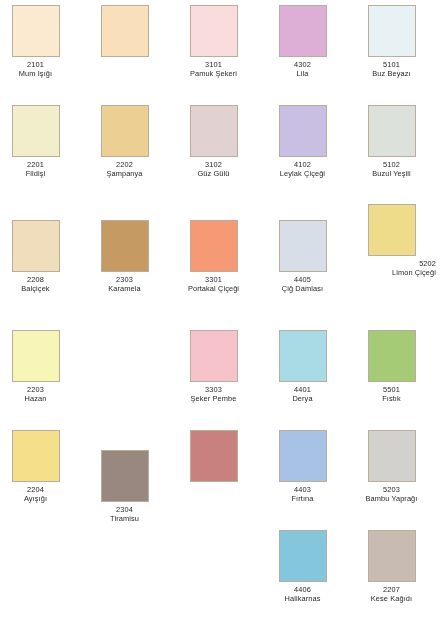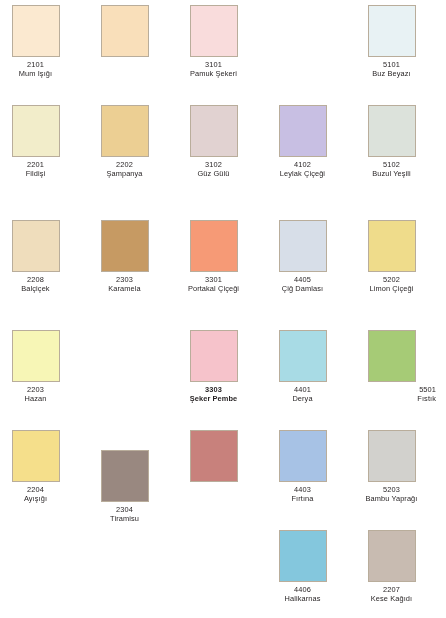--- a/index.html
+++ b/index.html
@@ -59,20 +59,27 @@
     <div class="swatch-cell" style="left: 80px; top: 5px;">
       <div class="swatch-chip" style="background: rgb(249, 223, 186); border-color: rgb(185, 173, 155);"></div>
     </div>
     <div class="swatch-cell" style="left: 169px; top: 5px;">
       <div class="swatch-chip" style="background: rgb(249, 220, 220); border-color: rgb(185, 173, 155);"></div>
       <div class="swatch-label" style="color: rgb(35, 31, 32);">
         <span class="swatch-code">3101</span>
         <span class="swatch-name">Pamuk Şekeri</span>
       </div>
     </div>
+    <div class="swatch-cell" style="left: 258px; top: 5px;">
+      <div class="swatch-chip" style="background: rgb(221, 174, 214); border-color: rgb(185, 173, 155);"></div>
+      <div class="swatch-label" style="color: rgb(35, 31, 32);">
+        <span class="swatch-code">4302</span>
+        <span class="swatch-name">Lila</span>
+      </div>
+    </div>
     <div class="swatch-cell" style="left: 347px; top: 5px;">
       <div class="swatch-chip" style="background: rgb(232, 242, 244); border-color: rgb(185, 173, 155);"></div>
       <div class="swatch-label" style="color: rgb(35, 31, 32);">
         <span class="swatch-code">5101</span>
         <span class="swatch-name">Buz Beyazı</span>
       </div>
     </div>
     <div class="swatch-cell" style="left: -9px; top: 105px;">
       <div class="swatch-chip" style="background: rgb(242, 237, 202); border-color: rgb(185, 173, 155);"></div>
       <div class="swatch-label" style="color: rgb(35, 31, 32);">
@@ -129,49 +136,49 @@
         <span class="swatch-name">Portakal Çiçeği</span>
       </div>
     </div>
     <div class="swatch-cell" style="left: 258px; top: 220px;">
       <div class="swatch-chip" style="background: rgb(215, 222, 232); border-color: rgb(185, 173, 155);"></div>
       <div class="swatch-label" style="color: rgb(35, 31, 32);">
         <span class="swatch-code">4405</span>
         <span class="swatch-name">Çiğ Damlası</span>
       </div>
     </div>
-    <div class="swatch-cell" style="left: 347px; top: 220px;">
+    <div class="swatch-cell" style="left: 347px; top: 204px; text-align: right;">
       <div class="swatch-chip" style="background: rgb(239, 220, 139); border-color: rgb(185, 173, 155);"></div>
       <div class="swatch-label" style="color: rgb(35, 31, 32);">
         <span class="swatch-code">5202</span>
         <span class="swatch-name">Limon Çiçeği</span>
       </div>
     </div>
     <div class="swatch-cell" style="left: -9px; top: 330px;">
       <div class="swatch-chip" style="background: rgb(247, 246, 182); border-color: rgb(185, 173, 155);"></div>
       <div class="swatch-label" style="color: rgb(35, 31, 32);">
         <span class="swatch-code">2203</span>
         <span class="swatch-name">Hazan</span>
       </div>
     </div>
-    <div class="swatch-cell" style="left: 169px; top: 330px; font-weight: bold;">
+    <div class="swatch-cell" style="left: 169px; top: 330px;">
       <div class="swatch-chip" style="background: rgb(246, 195, 203); border-color: rgb(185, 173, 155);"></div>
       <div class="swatch-label" style="color: rgb(35, 31, 32);">
         <span class="swatch-code">3303</span>
         <span class="swatch-name">Şeker Pembe</span>
       </div>
     </div>
     <div class="swatch-cell" style="left: 258px; top: 330px;">
       <div class="swatch-chip" style="background: rgb(168, 219, 229); border-color: rgb(185, 173, 155);"></div>
       <div class="swatch-label" style="color: rgb(35, 31, 32);">
         <span class="swatch-code">4401</span>
         <span class="swatch-name">Derya</span>
       </div>
     </div>
-    <div class="swatch-cell" style="left: 347px; top: 330px; text-align: right;">
+    <div class="swatch-cell" style="left: 347px; top: 330px;">
       <div class="swatch-chip" style="background: rgb(166, 203, 118); border-color: rgb(185, 173, 155);"></div>
       <div class="swatch-label" style="color: rgb(35, 31, 32);">
         <span class="swatch-code">5501</span>
         <span class="swatch-name">Fıstık</span>
       </div>
     </div>
     <div class="swatch-cell" style="left: -9px; top: 430px;">
       <div class="swatch-chip" style="background: rgb(245, 223, 139); border-color: rgb(185, 173, 155);"></div>
       <div class="swatch-label" style="color: rgb(35, 31, 32);">
         <span class="swatch-code">2204</span>

